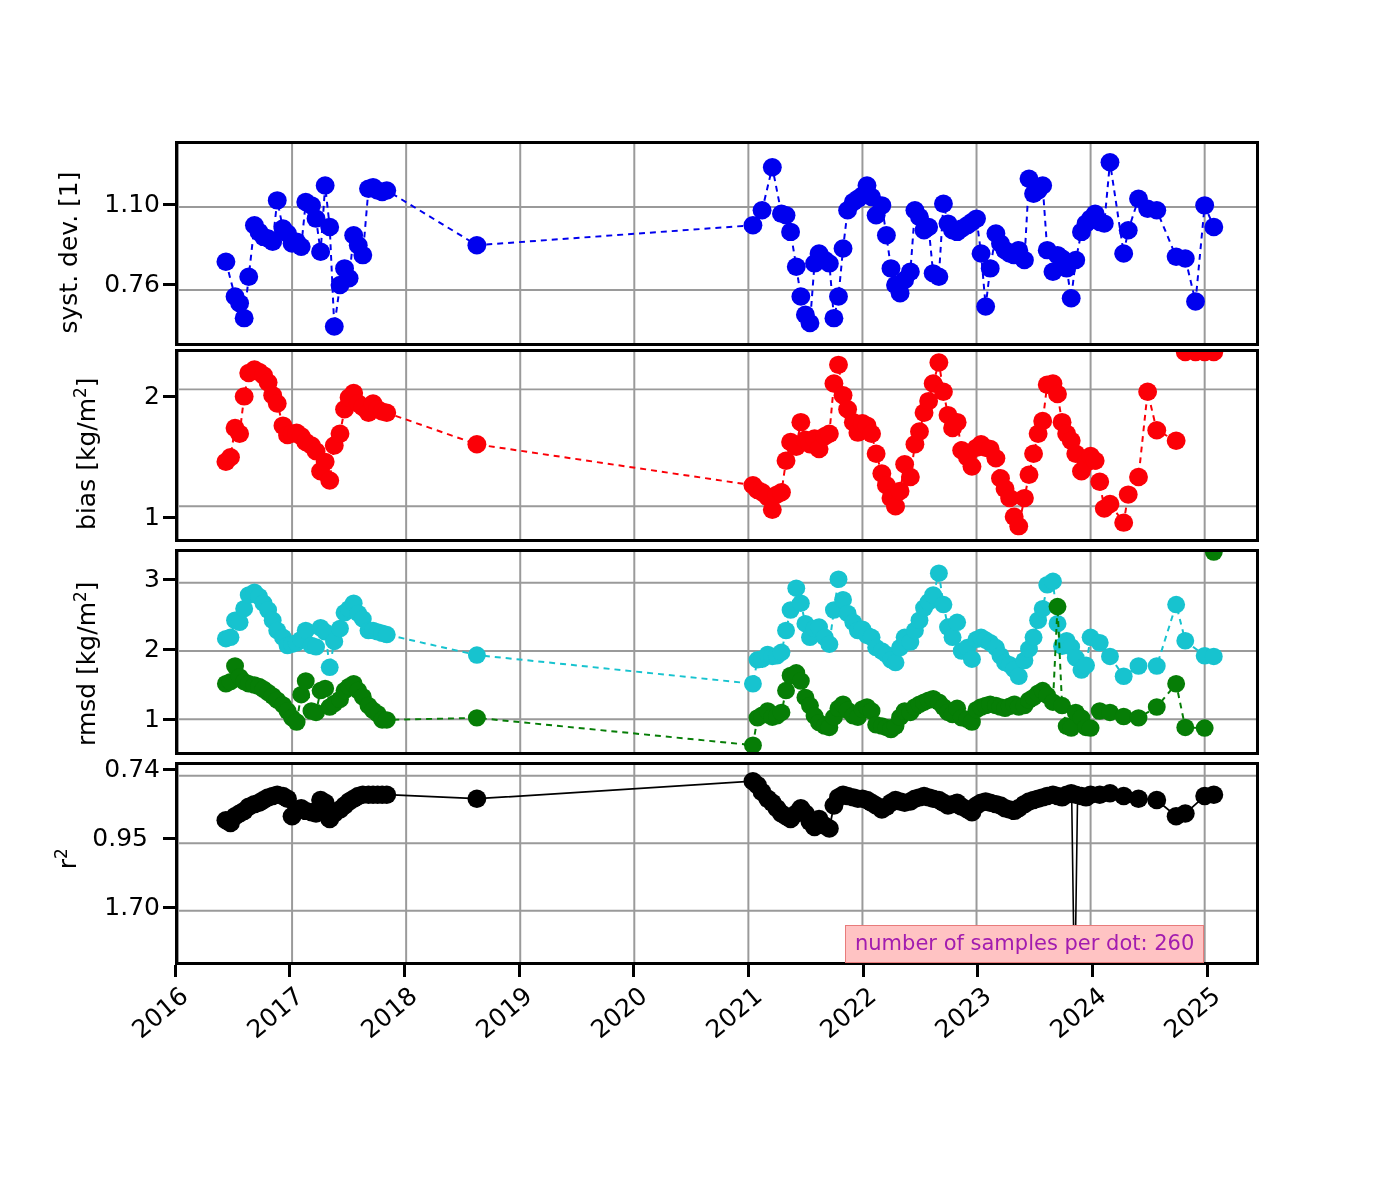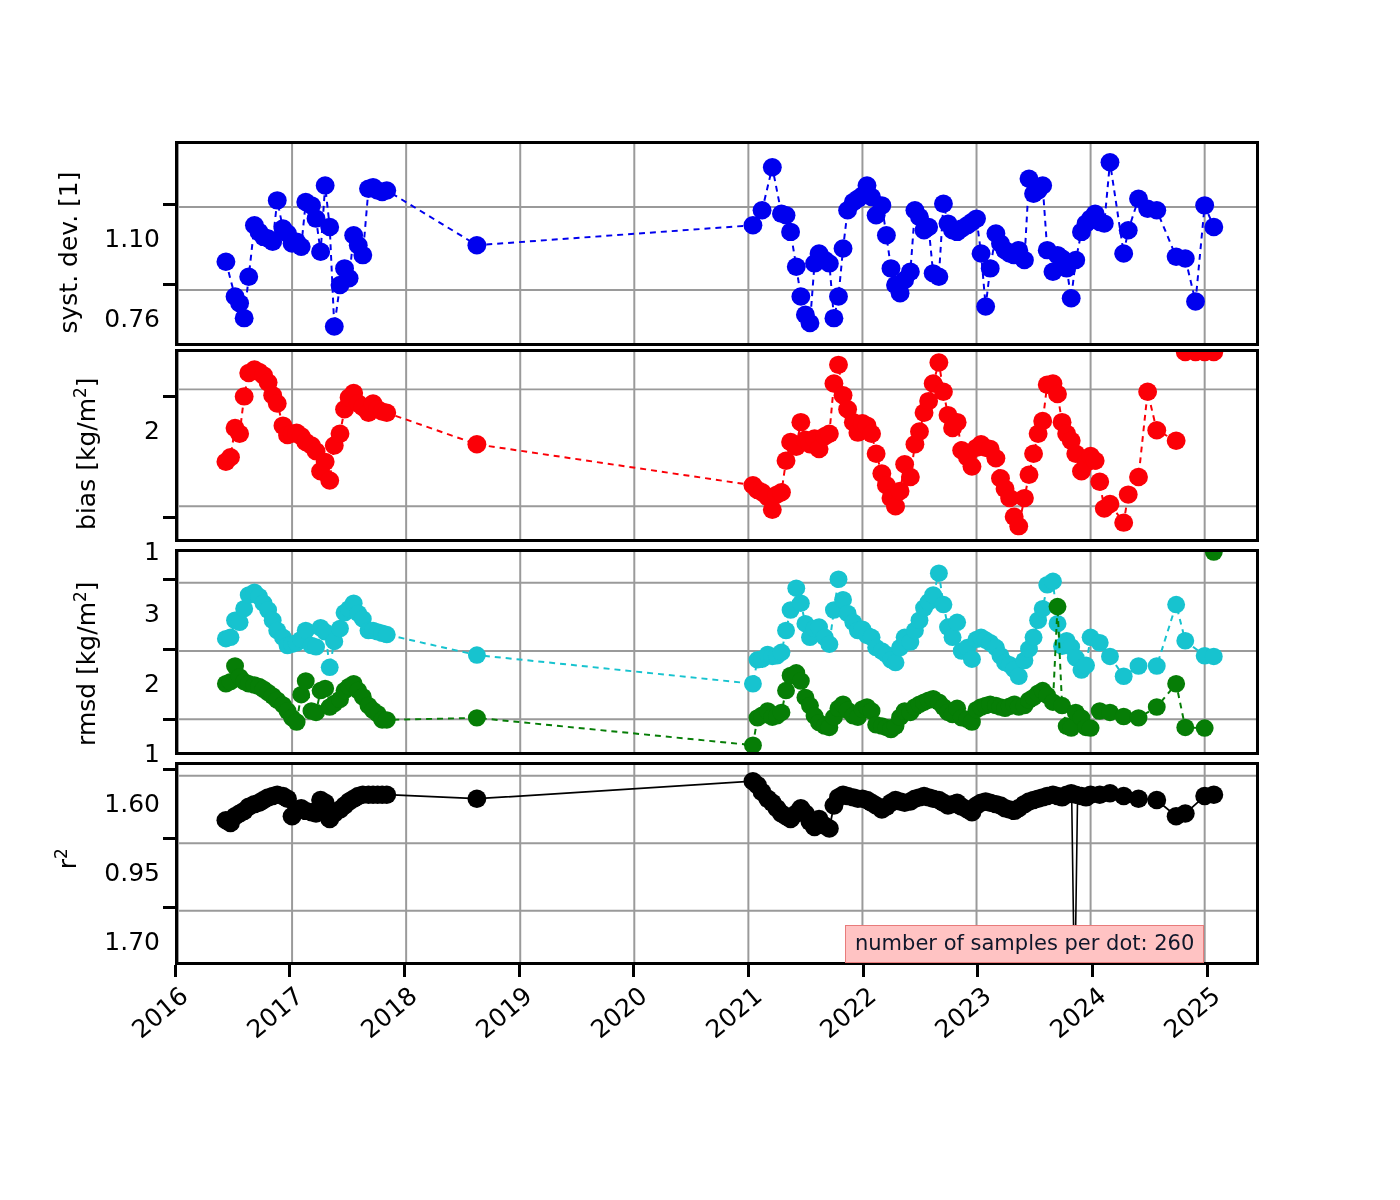--- a/index.html
+++ b/index.html
@@ -1,25 +1,25 @@
 <!DOCTYPE html>
 <html><head>
 <meta charset="utf-8">
 <style>
   html,body{margin:0;padding:0;background:#ffffff;}
   body{width:1400px;height:1200px;font-family:"DejaVu Sans",sans-serif;overflow:hidden;}
   #root{position:relative;width:1400px;height:1200px;}
   .panel{position:absolute;box-sizing:border-box;border:3px solid #000;background:#fff;}
   .panel svg{display:block;width:100%;height:100%;}
   .ylabel{position:absolute;transform-origin:50% 50%;font-size:25px;color:#000;white-space:nowrap;}
-  .ytick{position:absolute;font-size:25px;color:#000;text-align:right;white-space:nowrap;margin-top:35px;}
+  .ytick{position:absolute;font-size:25px;color:#000;text-align:right;white-space:nowrap;}
   .tickmark{position:absolute;background:#000;}
   .xtick{position:absolute;font-size:25px;color:#000;white-space:nowrap;transform-origin:right top;transform:rotate(-40deg);}
   .annot{position:absolute;box-sizing:border-box;background:#ffc3c3;border:1.5px solid #e87b7b;
-         color:#0f172a;font-size:21px;padding:5px 9px 7px 9px;white-space:nowrap;}
+         color:#a21caf;font-size:21px;padding:5px 9px 7px 9px;white-space:nowrap;}
   sup{font-size:0.68em;vertical-align:super;}
 </style>
 </head>
 <body>
 
 <div id="root">
 
   <div class="ylabel" style="left:-32px;top:238px;width:200px;text-align:center;transform:rotate(-90deg);">syst. dev. [1]</div>
 
   <div class="ylabel" style="left:-14px;top:438px;width:200px;text-align:center;transform:rotate(-90deg);">
@@ -717,22 +717,22 @@
           <circle cx="965.85" cy="34.76" r="9.5" fill="#000000"></circle>
           <circle cx="984.20" cy="36.15" r="9.5" fill="#000000"></circle>
           <circle cx="1003.70" cy="52.84" r="9.5" fill="#000000"></circle>
           <circle cx="1012.88" cy="50.05" r="9.5" fill="#000000"></circle>
           <circle cx="1032.38" cy="31.98" r="9.5" fill="#000000"></circle>
           <circle cx="1041.56" cy="30.59" r="9.5" fill="#000000"></circle>
         </g>
         <path d="M898.6126984126826 29.19863013698634 L901.6126984126826 243 L904.6126984126826 29.19863013698634" fill="none" stroke="#000" stroke-width="1.6"></path>
       </svg>
   </div>
-  <div class="ytick" style="left:60px;top:754px;width:100px;">1.60</div>
-  <div class="ytick" style="left:60px;top:823px;width:100px;">0.95</div>
+  <div class="ytick" style="left:60px;top:754px;width:100px;">0.74</div>
+  <div class="ytick" style="left:48px;top:823px;width:100px;">0.95</div>
   <div class="ytick" style="left:60px;top:892px;width:100px;">1.70</div>
   <div class="tickmark" style="left:163px;top:768px;width:12px;height:3px;"></div>
   <div class="tickmark" style="left:163px;top:837px;width:12px;height:3px;"></div>
   <div class="tickmark" style="left:163px;top:906px;width:12px;height:3px;"></div>
 
   <div class="annot" style="left:845px;top:925px;">number of samples per dot: 260</div>
 
   <div id="xaxis-layer">
       <div class="tickmark" style="left: 173.5px; top: 965px; width: 3px; height: 12px;"></div>
       <div class="xtick" style="left: 103px; top: 981px; width: 72px; text-align: right;">2016</div>

